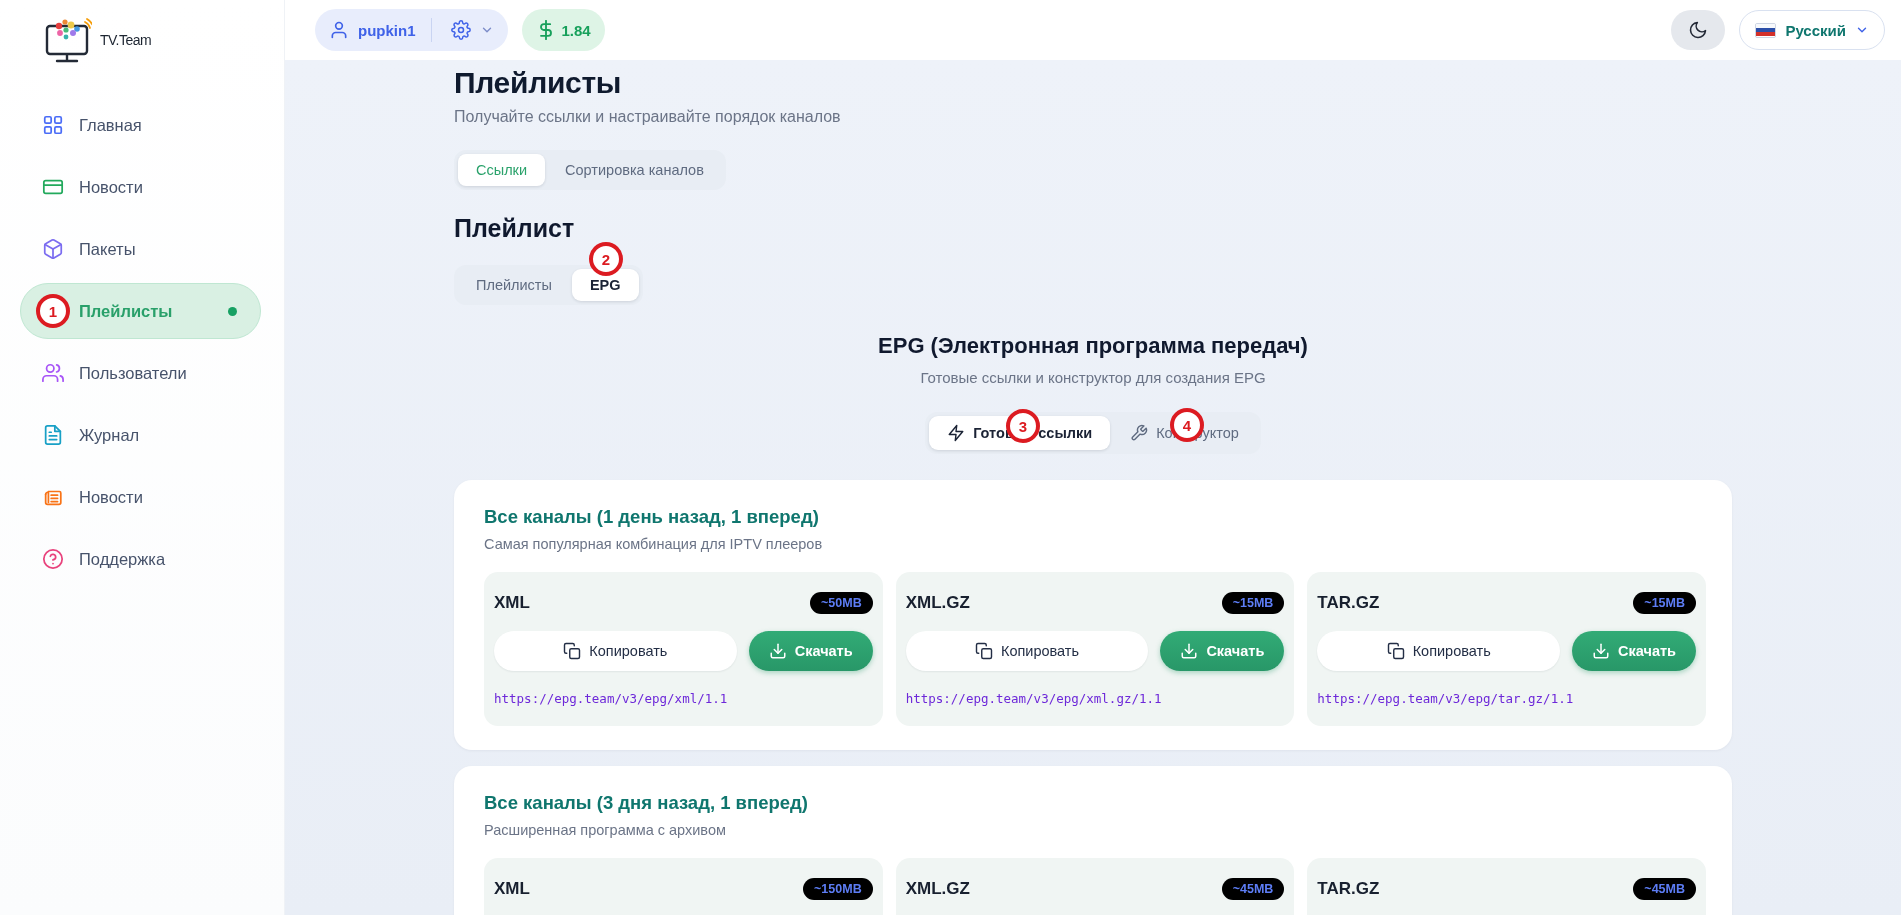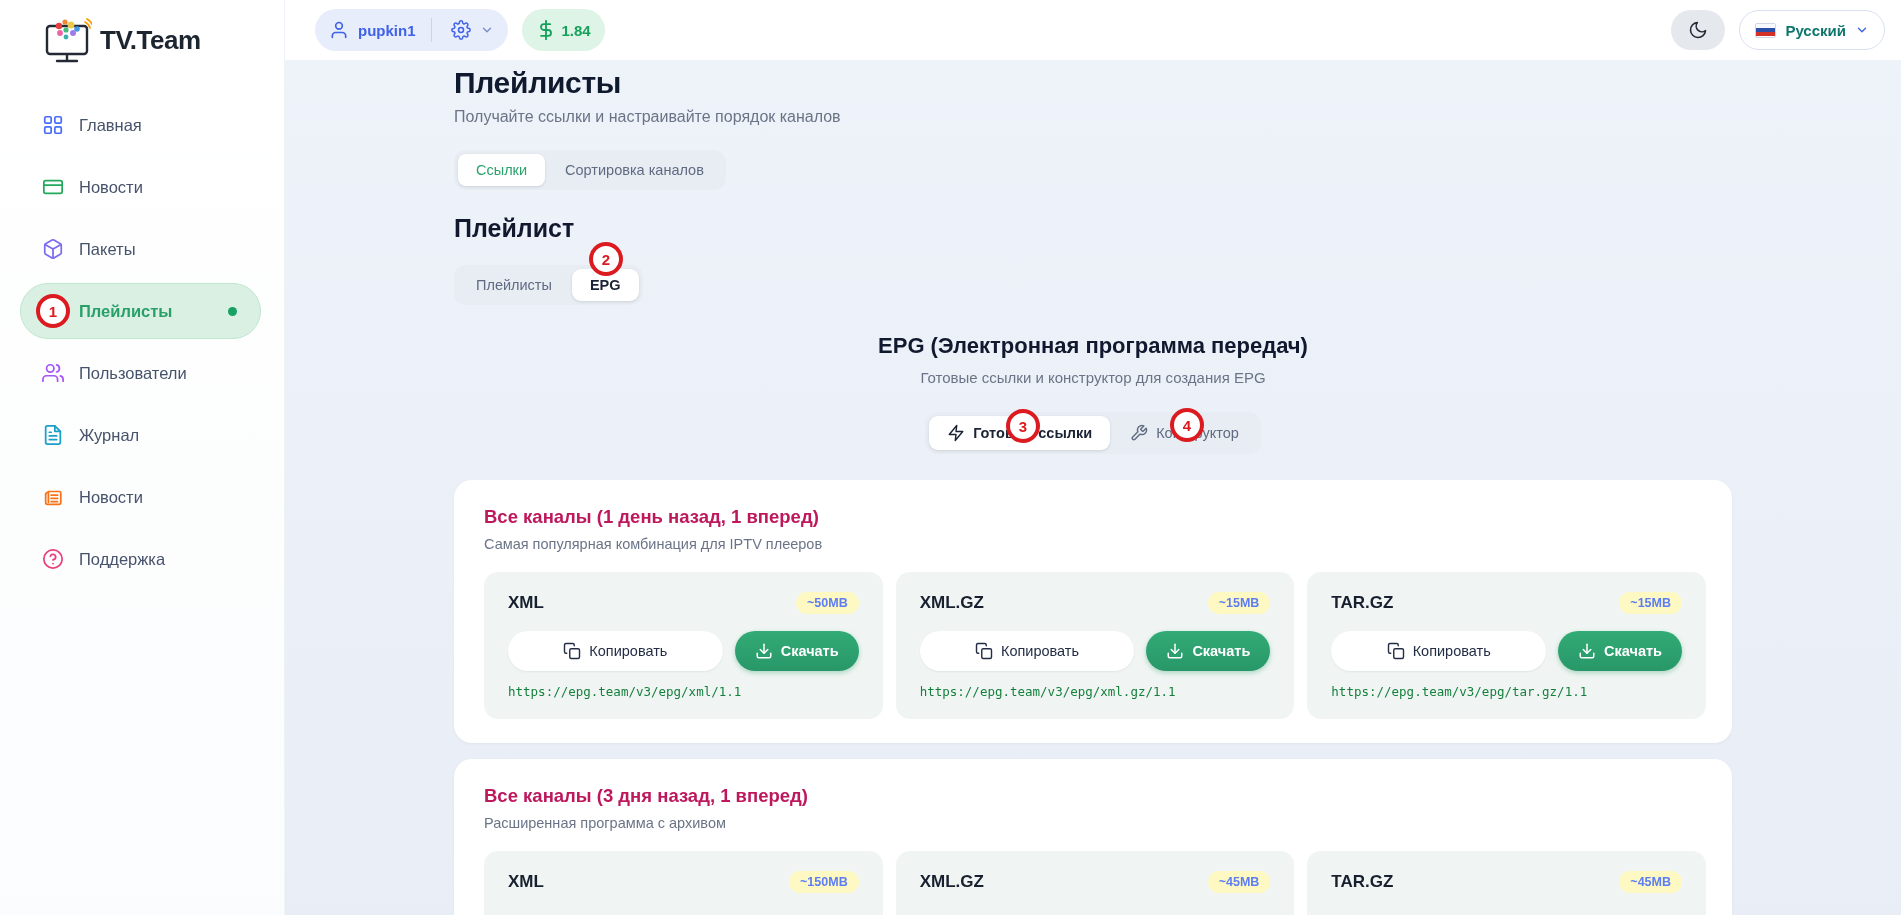--- a/index.html
+++ b/index.html
@@ -9,21 +9,21 @@
     background:#ffffff; color:#0f1a2e; position:relative;
   }
 
   
   .sidebar {
     position:absolute; left:0; top:0; width:285px; height:915px;
     background:linear-gradient(180deg,#ffffff 0%,#fbfcfd 100%);
     border-right:1px solid #eff2f6; z-index:5;
   }
   .logo { display:flex; align-items:center; gap:8px; padding:16px 0 0 42px; }
-  .logo-text { font-size:26px; font-weight:700; color:#1d2531; letter-spacing:-0.5px; }
+  .logo-text { font-size:14px; font-weight:400; color:#1d2531; letter-spacing:-0.5px; }
   .nav { position:absolute; top:94px; left:0; right:0; }
   .nav-item {
     position:relative; display:flex; align-items:center; height:62px;
     padding-left:42px; cursor:pointer;
   }
   .nicon { width:22px; height:22px; display:inline-flex; flex:0 0 22px; }
   .nicon svg { width:22px; height:22px; }
   .nlabel { margin-left:15px; font-size:16.5px; font-weight:500; color:#47536b; }
   .nav-item.active::before {
     content:""; position:absolute; left:20px; right:23px; top:3px; bottom:3px;
@@ -97,44 +97,44 @@
   .epg-head { text-align:center; margin-top:28px; }
   .epg-title { font-size:22px; font-weight:700; color:#10192e; }
   .epg-subtitle { margin-top:10px; font-size:15px; color:#6b7487; }
   .epg-tabs-wrap { text-align:center; margin-top:26px; }
 
   .card {
     background:#ffffff; border-radius:18px; box-shadow:0 1px 3px rgba(16,24,40,.05);
     padding:26px 26px 24px 30px; margin-top:26px;
   }
   .card + .card { margin-top:16px; }
-  .card-title { font-size:18.5px; font-weight:700; color:#be185d; }
+  .card-title { font-size:18.5px; font-weight:700; color:#0f766e; }
   .card-subtitle { margin-top:8px; font-size:14.5px; color:#6b7487; }
   .tile-row { display:flex; gap:13px; margin-top:20px; }
   .tile {
-    flex:1; background:#f0f5f3; border-radius:14px; padding:20px 24px; min-height:133px;
+    flex:1; background:#f0f5f3; border-radius:14px; padding:20px 10px; min-height:133px;
   }
   .tile-head { display:flex; align-items:center; justify-content:space-between; }
   .fmt { font-size:17px; font-weight:700; color:#18202f; }
   .size-badge {
-    background:#fef9c3; color:#5d7df5; font-size:12.5px; font-weight:600;
+    background:#000000; color:#5d7df5; font-size:12.5px; font-weight:600;
     padding:4px 11px; border-radius:12px;text-align:right;
   }
   .btn-row { display:flex; gap:12px; margin-top:17px; }
   .btn {
     height:40px; border-radius:20px; display:flex; align-items:center; justify-content:center;
     gap:8px; font-size:14.5px; cursor:pointer; border:none;
     font-family:"Liberation Sans","DejaVu Sans",sans-serif;
   }
   .btn-copy { flex:1; background:#ffffff; color:#232e45; font-weight:500;
               box-shadow:0 1px 2px rgba(16,24,40,.07);text-align:right; }
   .btn-dl { width:124px; background:linear-gradient(180deg,#32ab76 0%,#289768 100%);
             color:#ffffff; font-weight:600; box-shadow:0 2px 5px rgba(40,151,104,.35); }
-  .tile-url { margin-top:13px; font-family:"DejaVu Sans Mono","Liberation Mono",monospace;
-              font-size:12.5px; color:#15803d; }
+  .tile-url { margin-top:20px; font-family:"DejaVu Sans Mono","Liberation Mono",monospace;
+              font-size:12.5px; color:#6d28d9; }
 
   
   .ann {
     position:absolute; width:34px; height:34px; border-radius:50%; background:#ffffff;
     border:4px solid #dc1b21; color:#dc1b21; font-size:15px; font-weight:700;
     display:flex; align-items:center; justify-content:center; z-index:20;
   }
   svg { display:block; }
 </style>
 </head>

